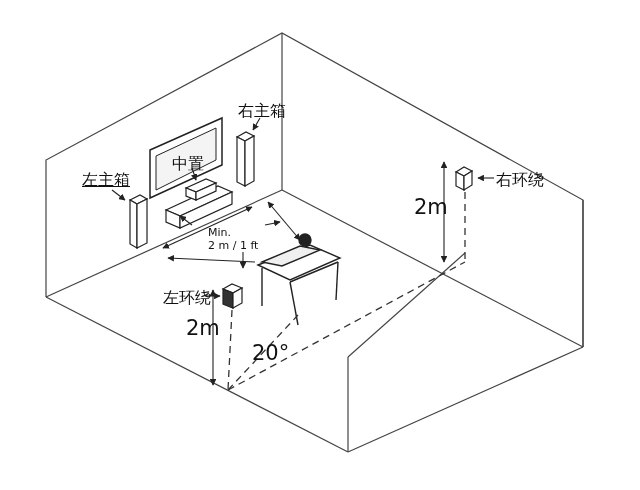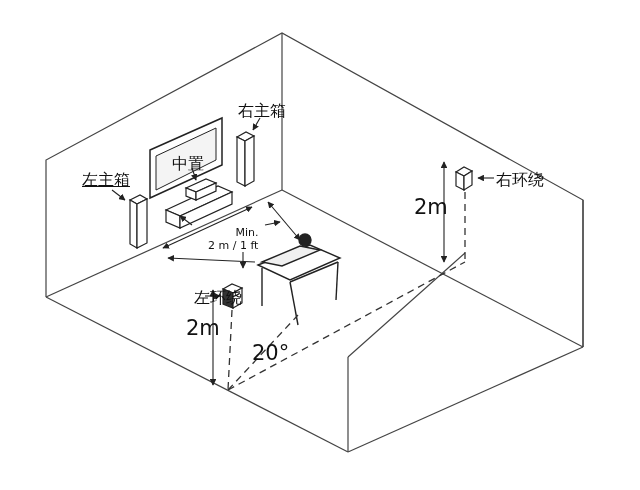--- a/index.html
+++ b/index.html
@@ -1,20 +1,20 @@
 <!DOCTYPE html>
 <html><head>
 <meta charset="utf-8">
 <style>
   html,body{margin:0;padding:0;background:#fff;}
   body{width:640px;height:490px;overflow:hidden;position:relative;font-family:"DejaVu Sans","Liberation Sans",sans-serif;}
   svg{position:absolute;left:0;top:0;}
   .lbl{position:absolute;font-size:16px;color:#111;white-space:nowrap;line-height:1;}
   .lbl.big{font-size:21px;}
-  .lbl.mid{font-size:11px;text-align:right;line-height:13px;}
+  .lbl.mid{font-size:11px;text-align:left;line-height:13px;}
 </style>
 </head>
 <body>
 
 <svg width="640" height="490" viewBox="0 0 640 490">
   <defs>
     <marker id="ah" viewBox="0 0 10 10" refX="9" refY="5" markerWidth="6" markerHeight="6" orient="auto-start-reverse">
       <path d="M0,0 L10,5 L0,10 z" fill="#222"></path>
     </marker>
   </defs>
@@ -114,17 +114,17 @@
   </g>
 </svg>
 
 <div class="lbl" style="left:82px;top:172px;text-decoration:underline;">左主箱</div>
 <div class="lbl" style="left:238px;top:103px;">右主箱</div>
 <div class="lbl" style="left:172px;top:156px;">中置</div>
 <div class="lbl mid" style="left:208px;top:226px;">
   <div>Min.</div>
   <div>2 m / 1 ft</div>
 </div>
-<div class="lbl" style="left:163px;top:290px;margin-left:31px;">左环绕</div>
+<div class="lbl" style="left:163px;top:290px;">左环绕</div>
 <div class="lbl" style="left:496px;top:172px;">右环绕</div>
 <div class="lbl big" style="left:186px;top:318px;">2m</div>
 <div class="lbl big" style="left:414px;top:197px;">2m</div>
 <div class="lbl big" style="left:252px;top:343px;">20°</div>
 
 </body></html>

